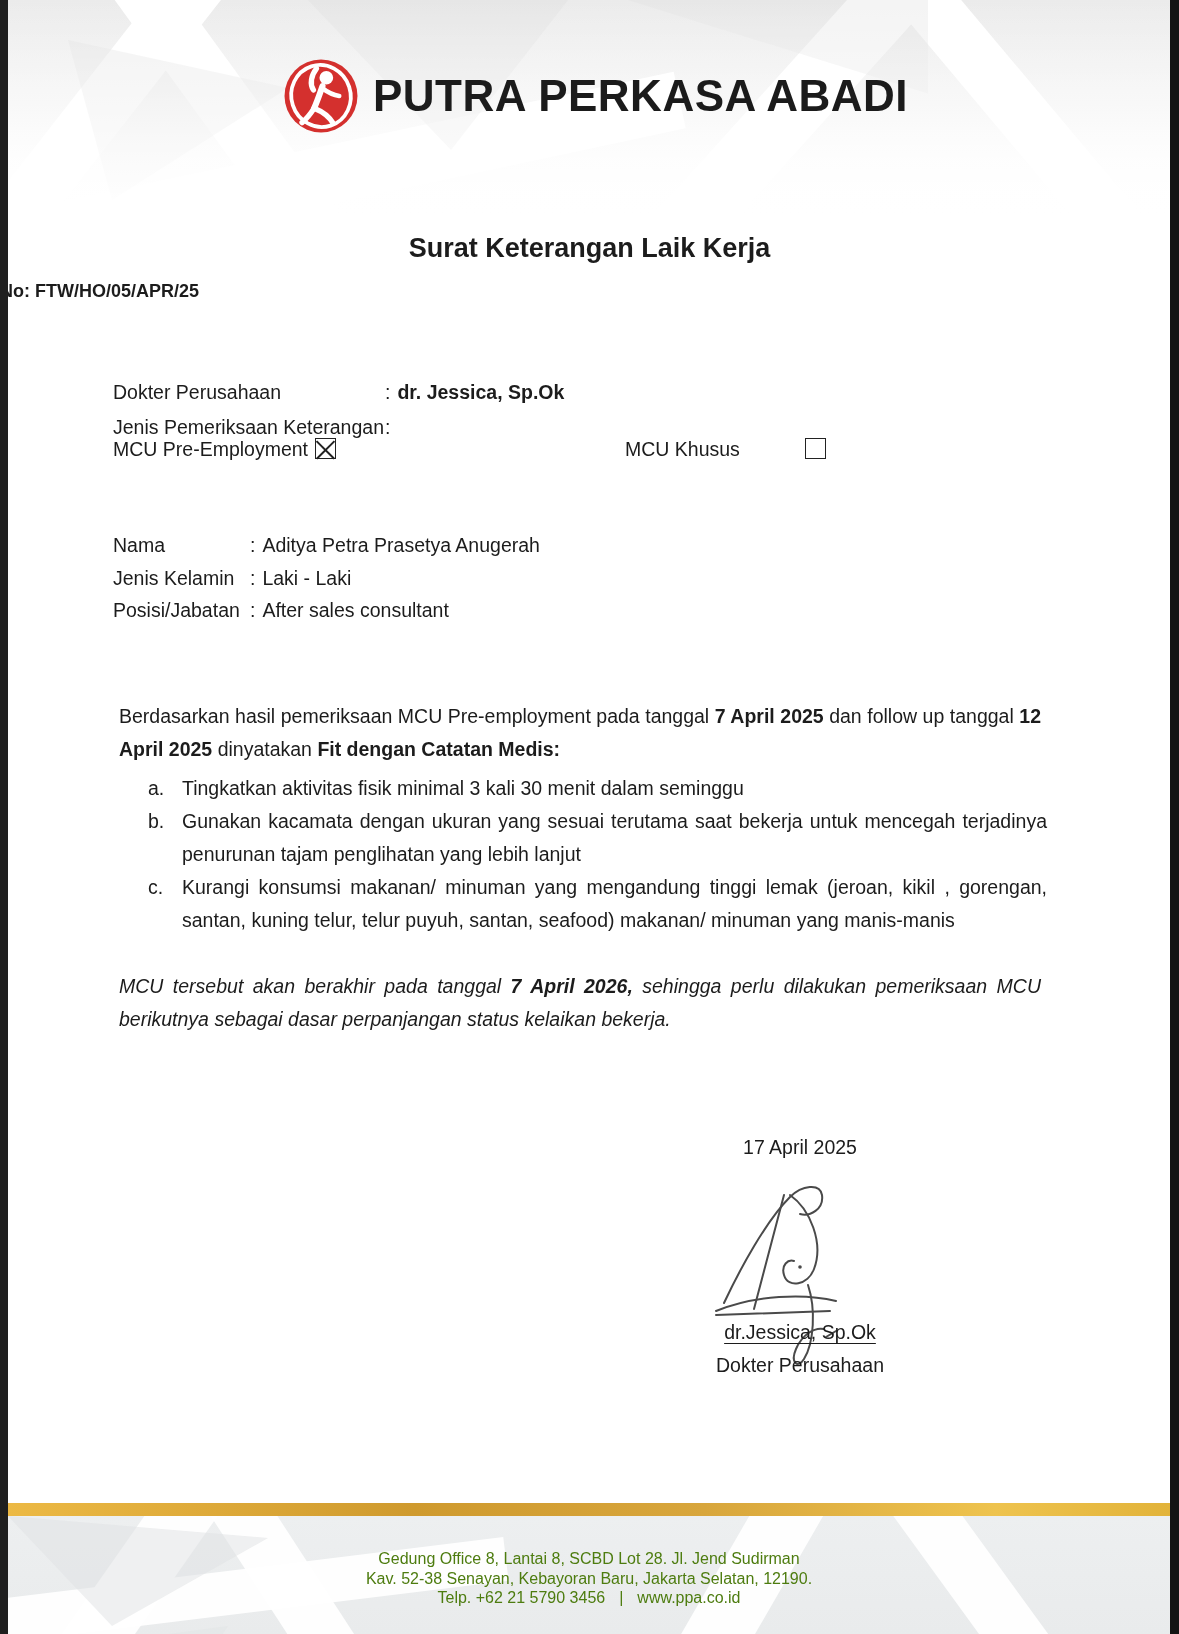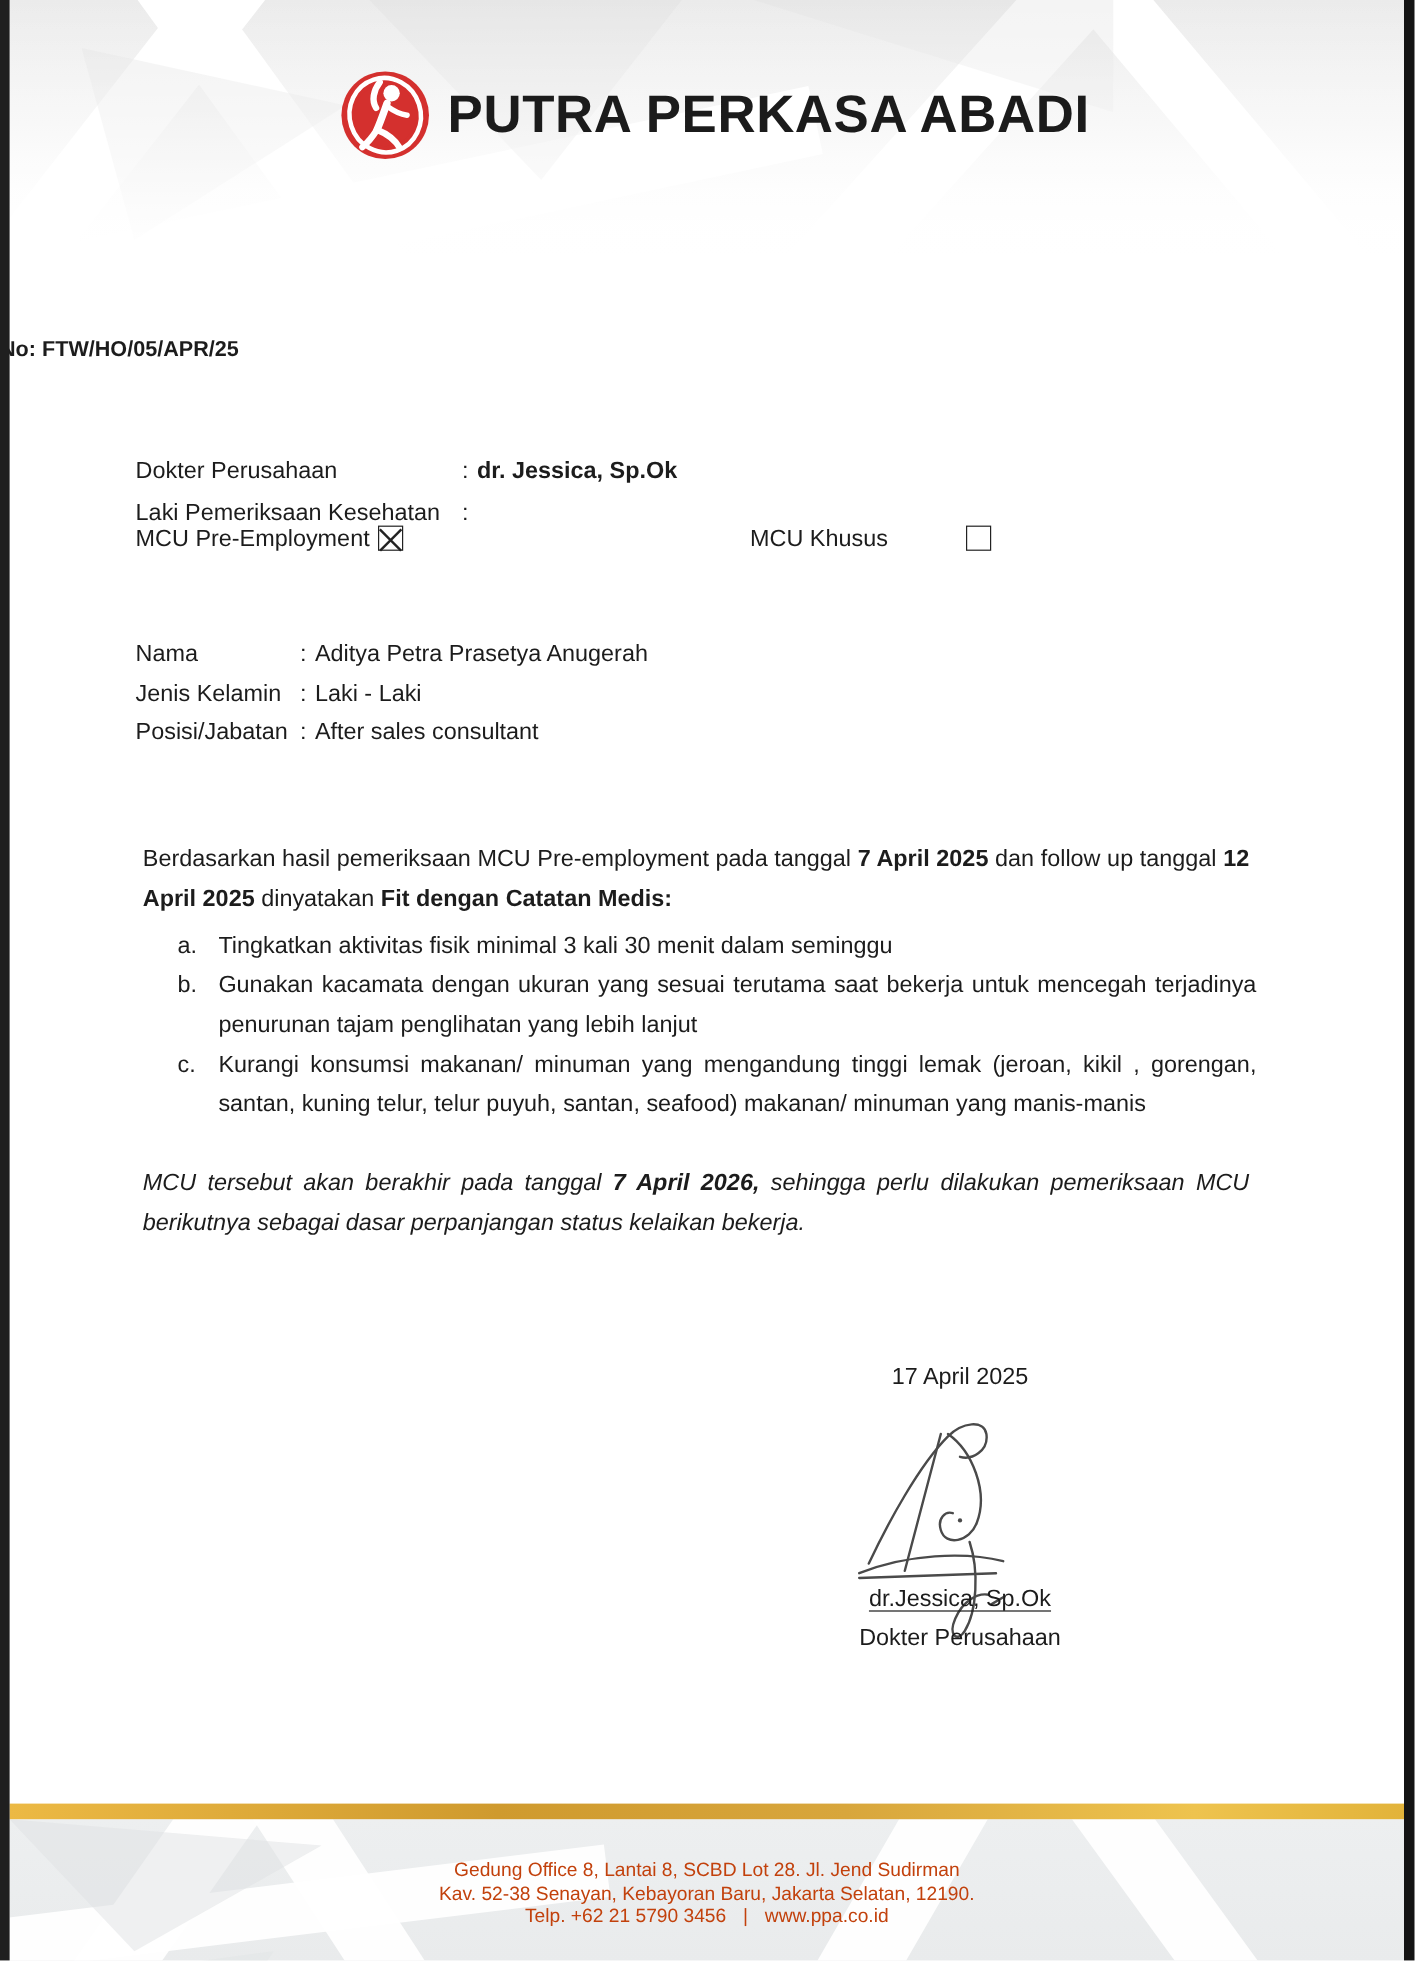--- a/index.html
+++ b/index.html
@@ -80,21 +80,21 @@
               background:linear-gradient(180deg,#edeff0,#e9ebec);}
   .footer-art .rib{opacity:.92;}
   .f1{left:80px;top:-40px;width:60px;height:260px;transform:rotate(35deg);}
   .f2{left:260px;top:-60px;width:56px;height:280px;transform:rotate(-33deg);}
   .f3{left:-60px;top:55px;width:560px;height:44px;transform:rotate(-7deg);opacity:.8;}
   .f4{left:700px;top:-50px;width:64px;height:260px;transform:rotate(30deg);}
   .f5{left:950px;top:-40px;width:56px;height:240px;transform:rotate(-36deg);}
   .fw1{left:420px;top:10px;width:260px;height:110px;background:#dfe2e3;clip-path:polygon(0 0,100% 20%,40% 100%);opacity:.5;}
   .fw2{left:40px;top:30px;width:220px;height:100px;background:#e2e5e6;clip-path:polygon(0 30%,100% 0,70% 100%);opacity:.5;}
   .footer-text{position:absolute;left:8px;right:9px;top:1549px;text-align:center;font-size:16px;
-               line-height:19.5px;color:#c2410c;z-index:7;}
+               line-height:19.5px;color:#4d7c0f;z-index:7;}
   .sep{margin:0 14px;}
 </style>
 </head>
 <body>
 
 <div id="page">
   <div class="edge edge-left"></div>
   <div class="edge edge-right"></div>
 
   <div class="header-art">
@@ -117,28 +117,29 @@
       <circle cx="57" cy="26" r="9" fill="#ffffff"></circle>
       <path d="M44 14 C37 23 35 34 40 42" fill="none" stroke="#ffffff" stroke-width="7" stroke-linecap="round"></path>
       <path d="M52 37 C48 48 45 57 41 66" fill="none" stroke="#ffffff" stroke-width="8" stroke-linecap="round"></path>
       <path d="M41 66 C51 70 61 77 66 86" fill="none" stroke="#ffffff" stroke-width="7" stroke-linecap="round"></path>
       <path d="M41 66 C36 74 31 80 25 85" fill="none" stroke="#ffffff" stroke-width="7" stroke-linecap="round"></path>
       <path d="M52 40 C60 46 67 49 74 50" fill="none" stroke="#ffffff" stroke-width="6" stroke-linecap="round"></path>
     </svg>
     <div class="company">PUTRA PERKASA ABADI</div>
   </div>
 
+  <div class="doc-title">Surat Keterangan Laik Kerja</div>
   <div class="doc-number">No: FTW/HO/05/APR/25</div>
 
   <div class="row-dokter">
     <span class="flabel">Dokter Perusahaan</span><span class="colon">:</span><span class="bold">dr. Jessica, Sp.Ok</span>
   </div>
 
   <div class="row-jenis">
-    <span class="flabel">Laki Pemeriksaan Kesehatan</span><span class="colon">:</span>
+    <span class="flabel">Jenis Pemeriksaan Keterangan</span><span class="colon">:</span>
   </div>
 
   <div class="cb-row cb-row1">
     <span class="cb-l1">MCU Pre-Employment</span>
     <span class="cb-b1"><span class="cb checked"></span></span>
     <span class="cb-l2">MCU Khusus</span>
     <span class="cb-b2"><span class="cb"></span></span>
   </div>
 
   <div class="patient">

